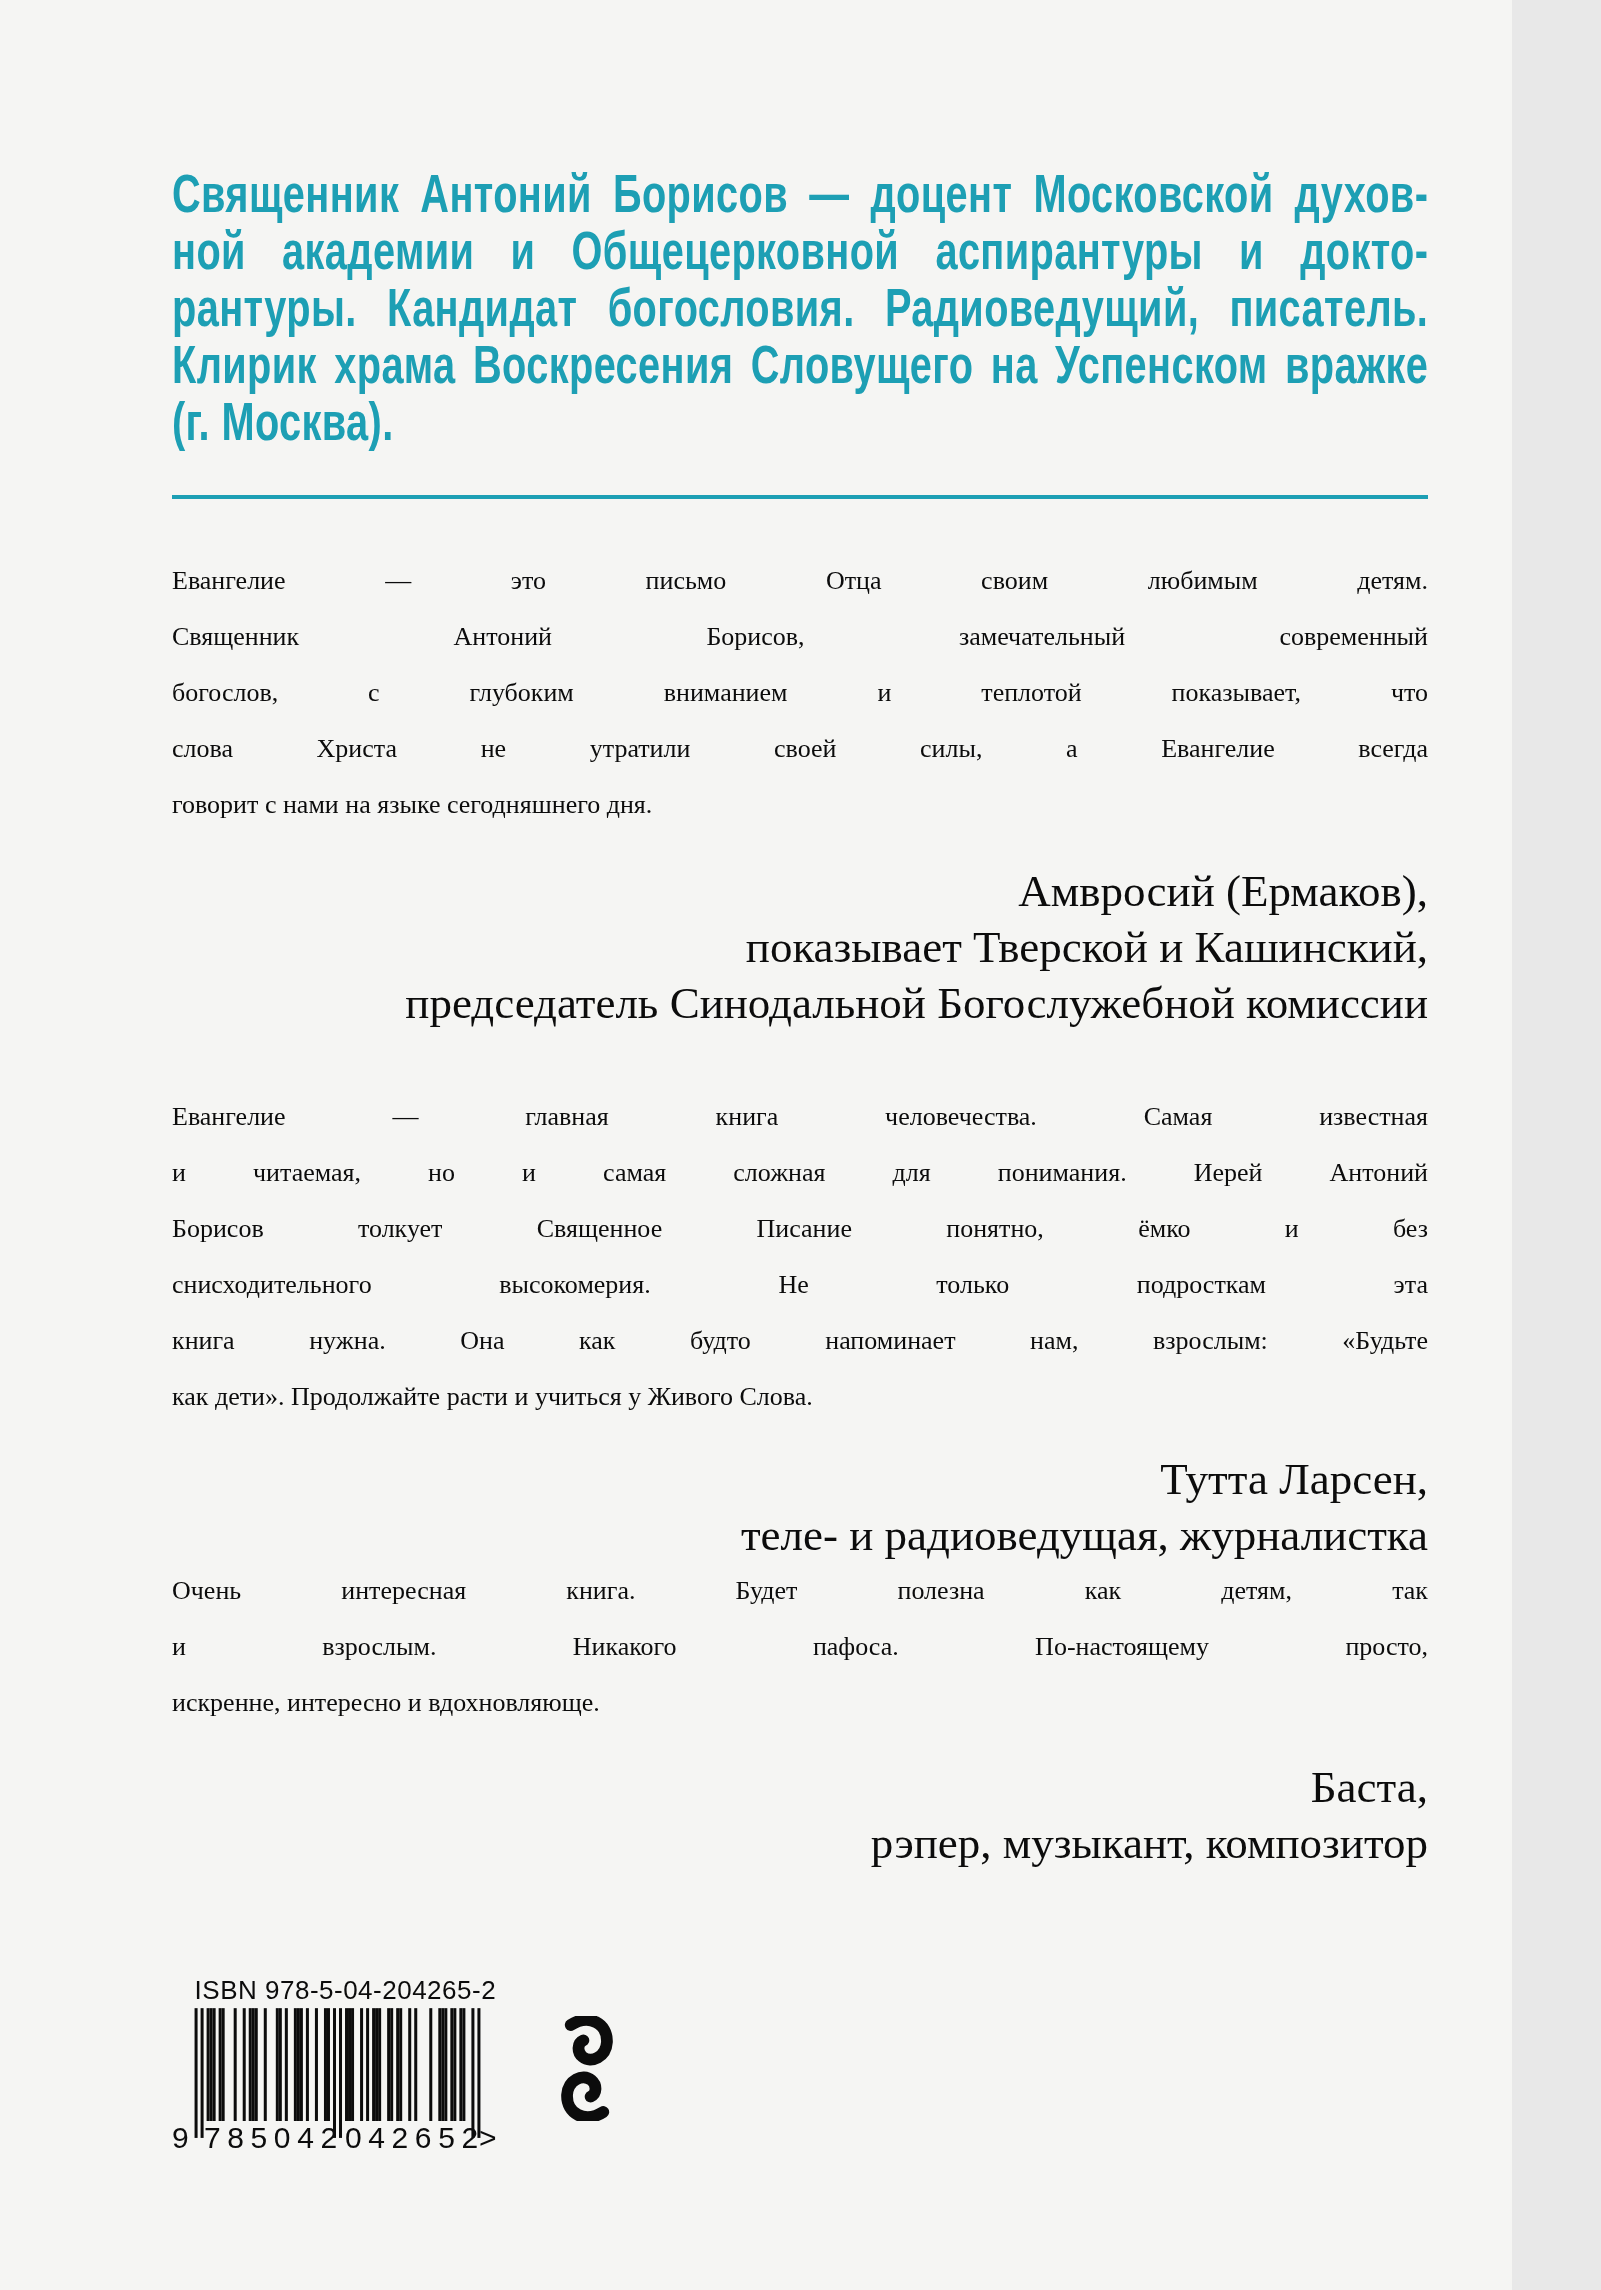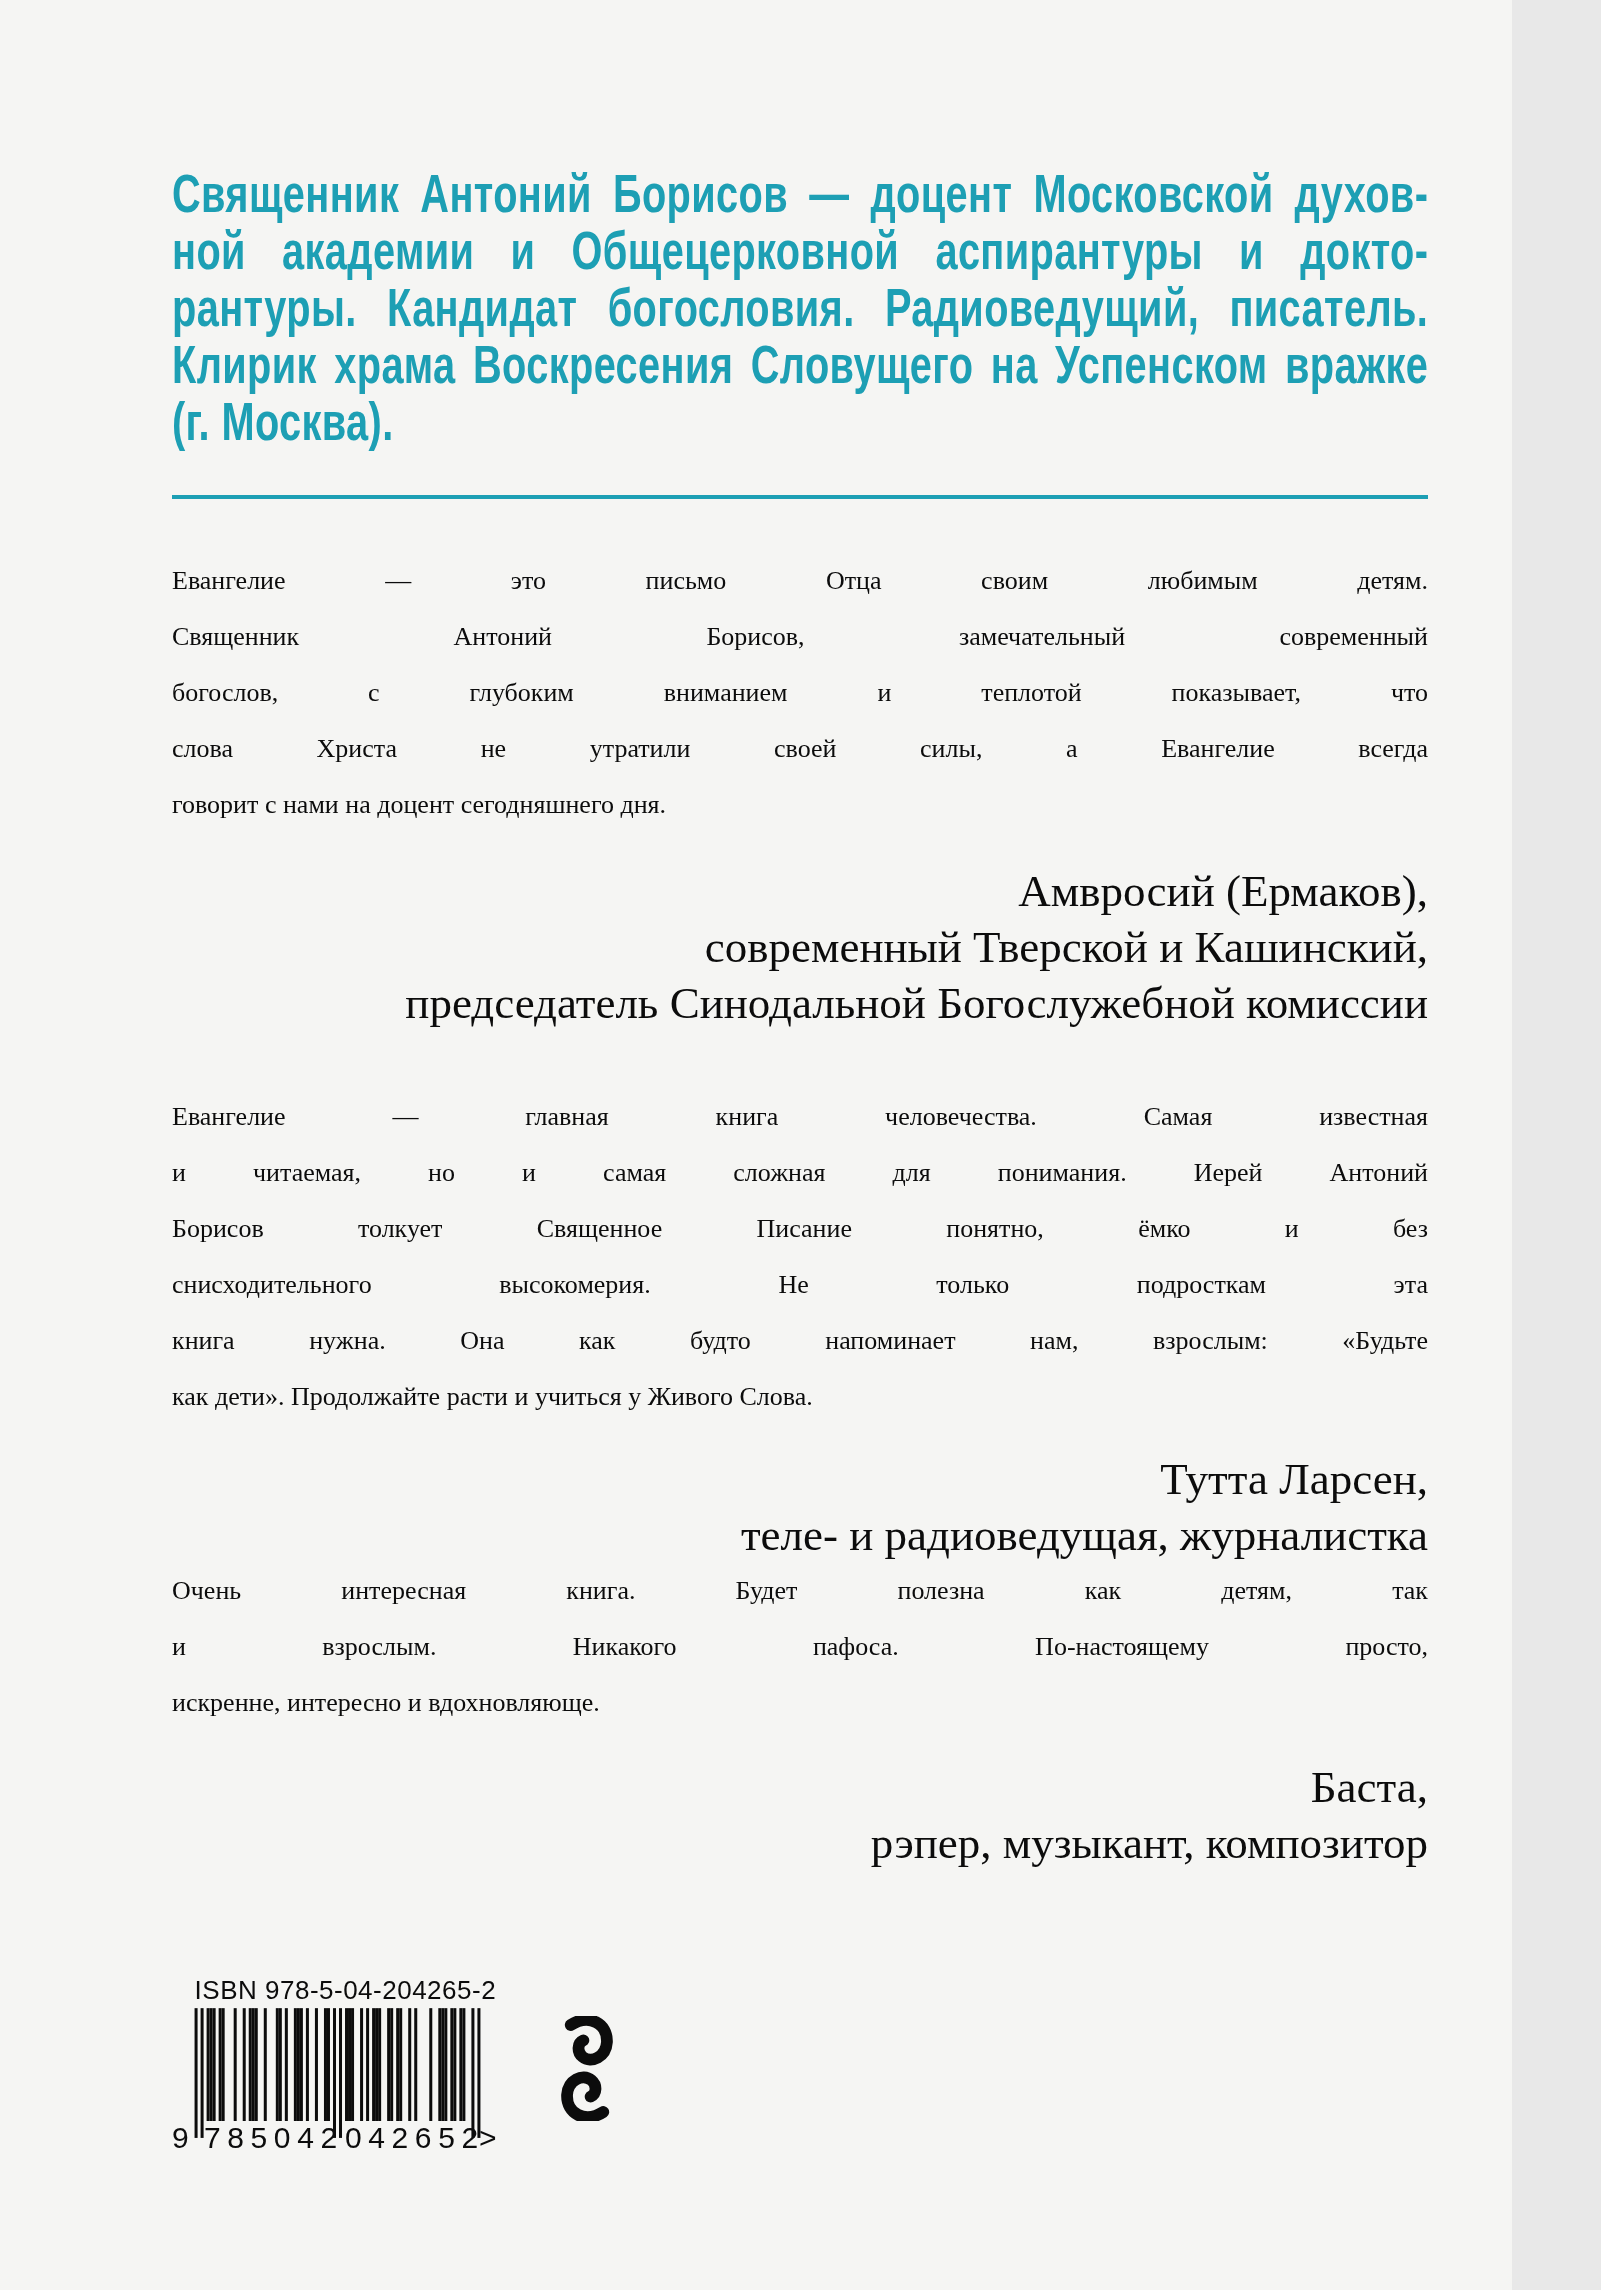--- a/index.html
+++ b/index.html
@@ -113,25 +113,25 @@
         <div class="line last">(г. Москва).</div>
       </div>
 
     <hr class="divider" style="background: rgb(29, 159, 180);">
 
     <div class="quote q1">
         <div class="line">Евангелие — это письмо Отца своим любимым детям.</div>
         <div class="line">Священник Антоний Борисов, замечательный современный</div>
         <div class="line">богослов, с глубоким вниманием и теплотой показывает, что</div>
         <div class="line">слова Христа не утратили своей силы, а Евангелие всегда</div>
-        <div class="line last">говорит с нами на доцент сегодняшнего дня.</div>
+        <div class="line last">говорит с нами на языке сегодняшнего дня.</div>
       </div>
     <div class="author a1">
         <div class="line">Амвросий (Ермаков),</div>
-        <div class="line">современный Тверской и Кашинский,</div>
+        <div class="line">показывает Тверской и Кашинский,</div>
         <div class="line last">председатель Синодальной Богослужебной комиссии</div>
       </div>
 
     <div class="quote q2">
         <div class="line">Евангелие — главная книга человечества. Самая известная</div>
         <div class="line">и читаемая, но и самая сложная для понимания. Иерей Антоний</div>
         <div class="line">Борисов толкует Священное Писание понятно, ёмко и без</div>
         <div class="line">снисходительного высокомерия. Не только подросткам эта</div>
         <div class="line">книга нужна. Она как будто напоминает нам, взрослым: «Будьте</div>
         <div class="line last">как дети». Продолжайте расти и учиться у Живого Слова.</div>

